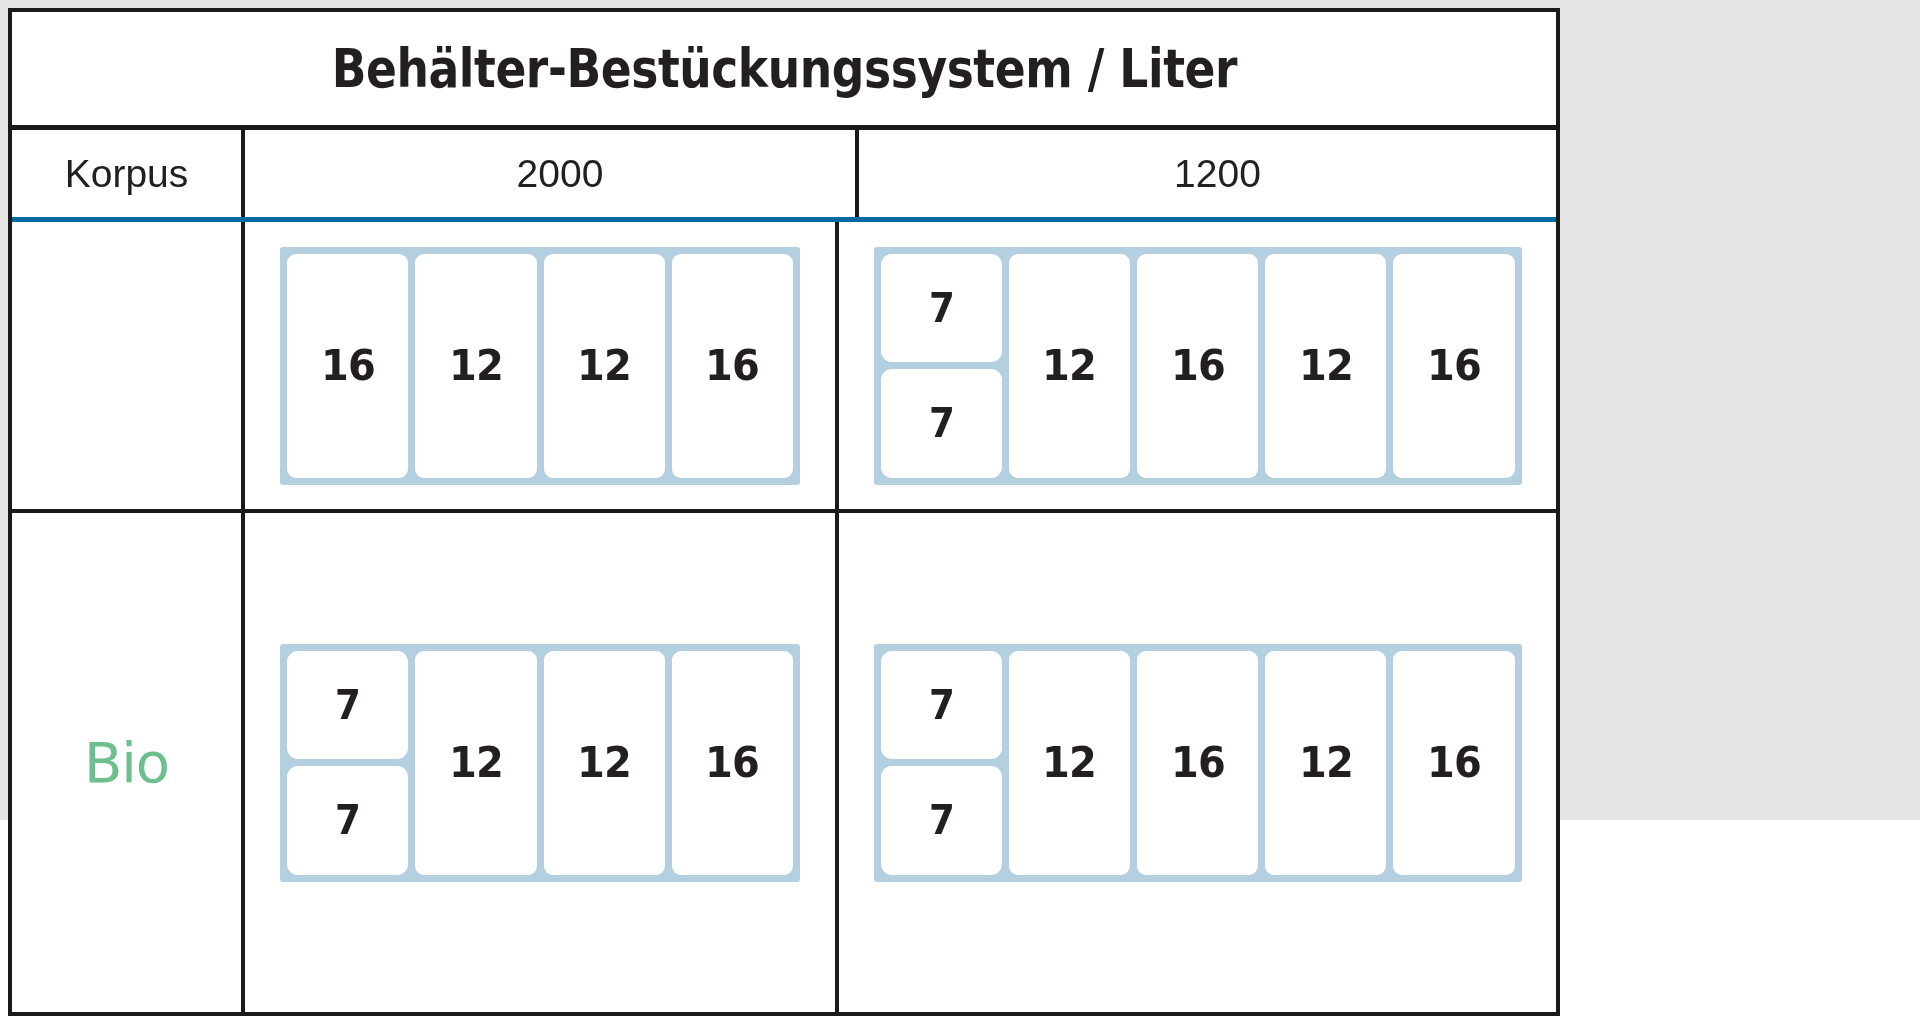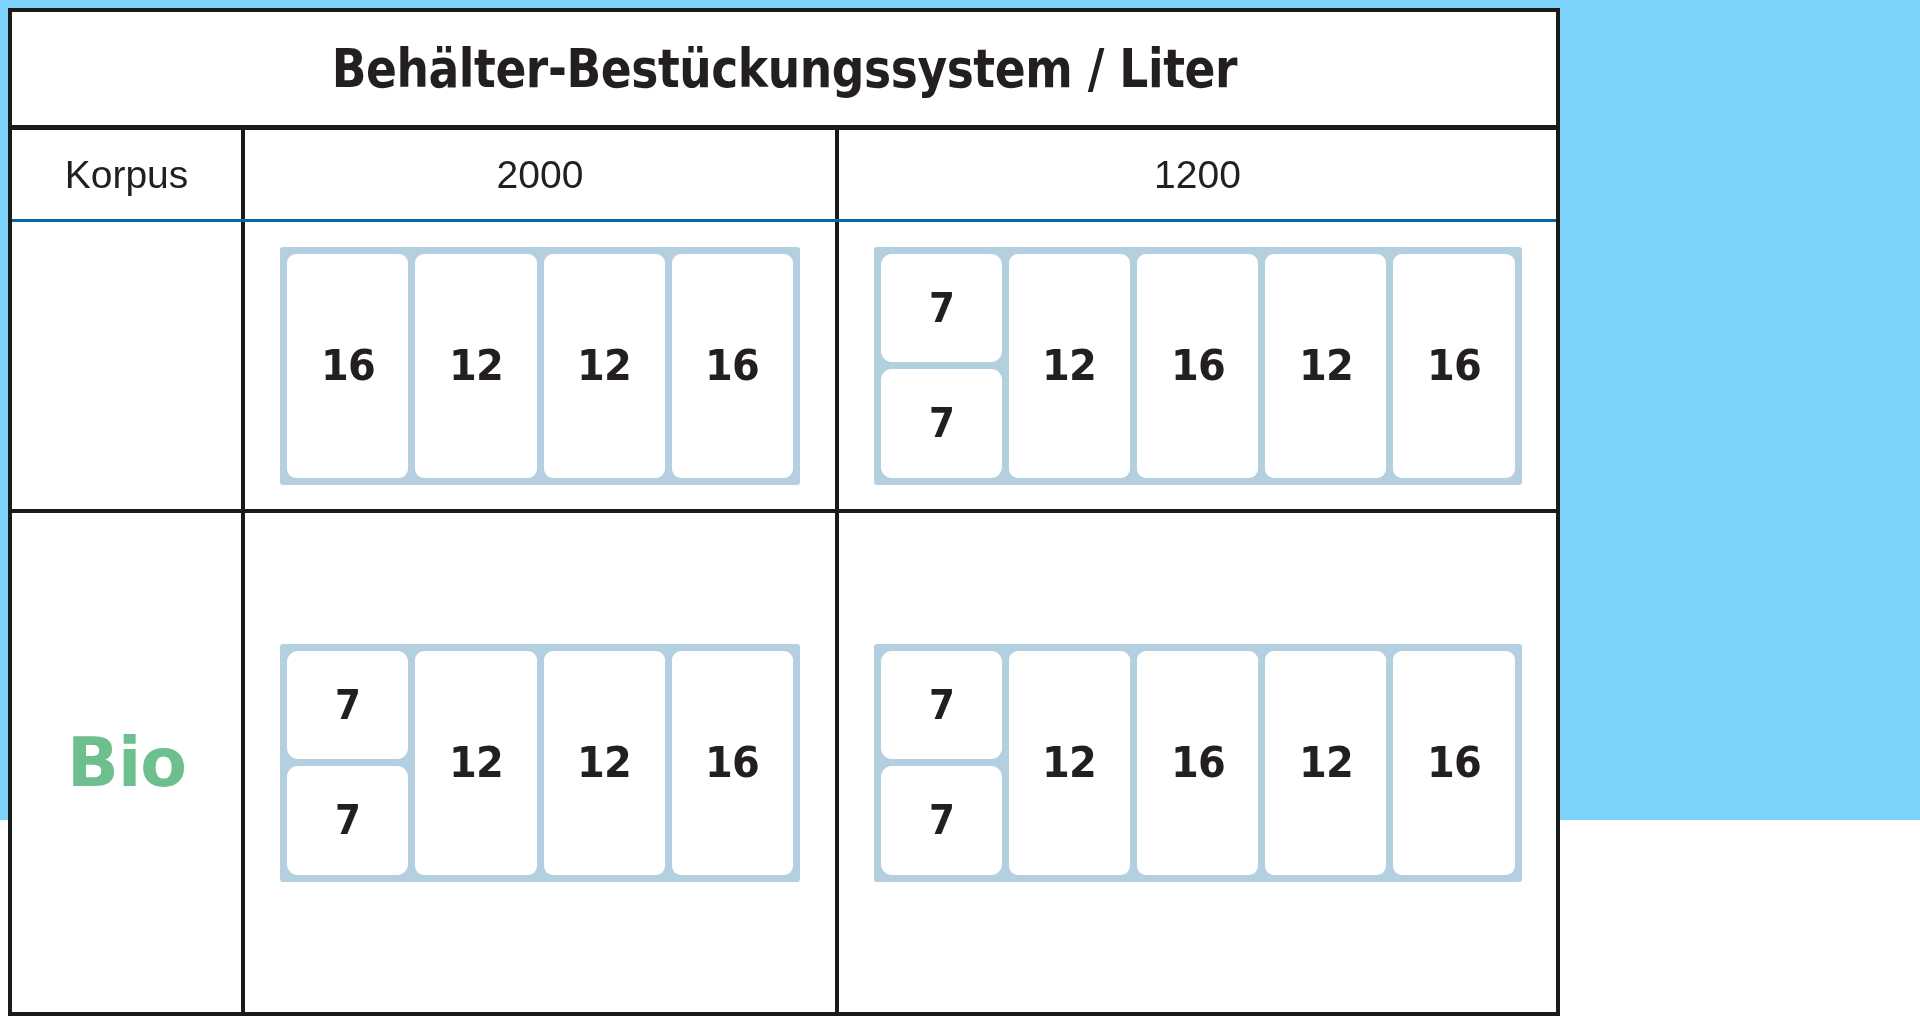--- a/index.html
+++ b/index.html
@@ -11,21 +11,21 @@
     width: 1920px;
     height: 1024px;
     font-family: "Liberation Sans", sans-serif;
     overflow: hidden;
   }
 
   .page {
     position: relative;
     width: 1920px;
     height: 820px;
-    background: #7dd3fc;
+    background: #e5e5e5;
   }
 
   
   .table {
     position: absolute;
     left: 8px;
     top: 8px;
     width: 1552px;
     height: 1008px;
     border: 4px solid #1a1a1a;
@@ -52,22 +52,23 @@
     color: #231f20;
     transform: scaleX(0.86);
     transform-origin: center center;
     white-space: nowrap;
   }
 
   
   .head-row {
     flex: 0 0 92px;
     display: flex;
-    border-bottom: 3px solid #0369a1;
-    box-sizing: border-box;
+    border-bottom: 5px solid #0369a1;
+    box-sizing: border-box;
+    gap: 20px;
   }
   .head-cell {
     display: flex;
     align-items: center;
     justify-content: center;
     box-sizing: border-box;
     font-family: "Liberation Sans", sans-serif;
     font-weight: 400;
     font-size: 39px;
     color: #231f20;
@@ -101,22 +102,22 @@
   .cell-1000 {
     flex: 0 0 594px;
     border-right: 4px solid #1a1a1a;
   }
   .cell-1200 {
     flex: 1 1 auto;
   }
 
   .bio-text {
     font-family: "DejaVu Sans", sans-serif;
-    font-weight: 700;
-    font-size: 68px;
+    font-weight: 400;
+    font-size: 56px;
     color: #6ebf8e;
     letter-spacing: -1px;
     line-height: 1;
   }
 
   
   .group {
     background: #b4cfdf;
     border-radius: 3px;
     display: flex;

